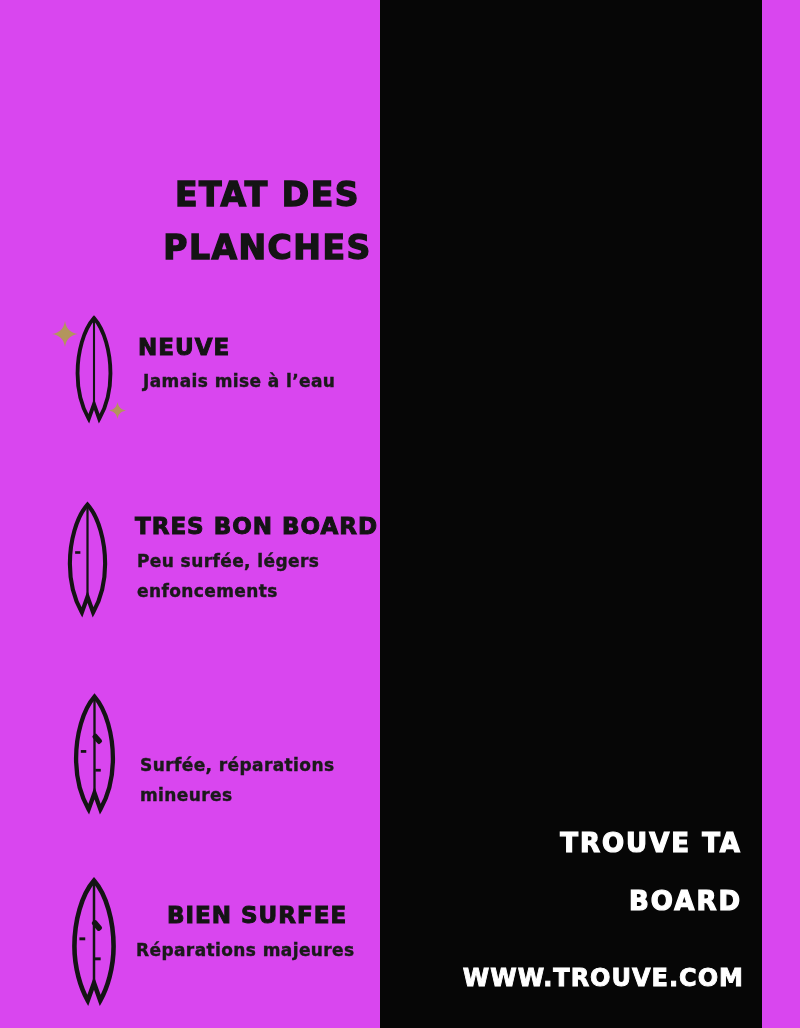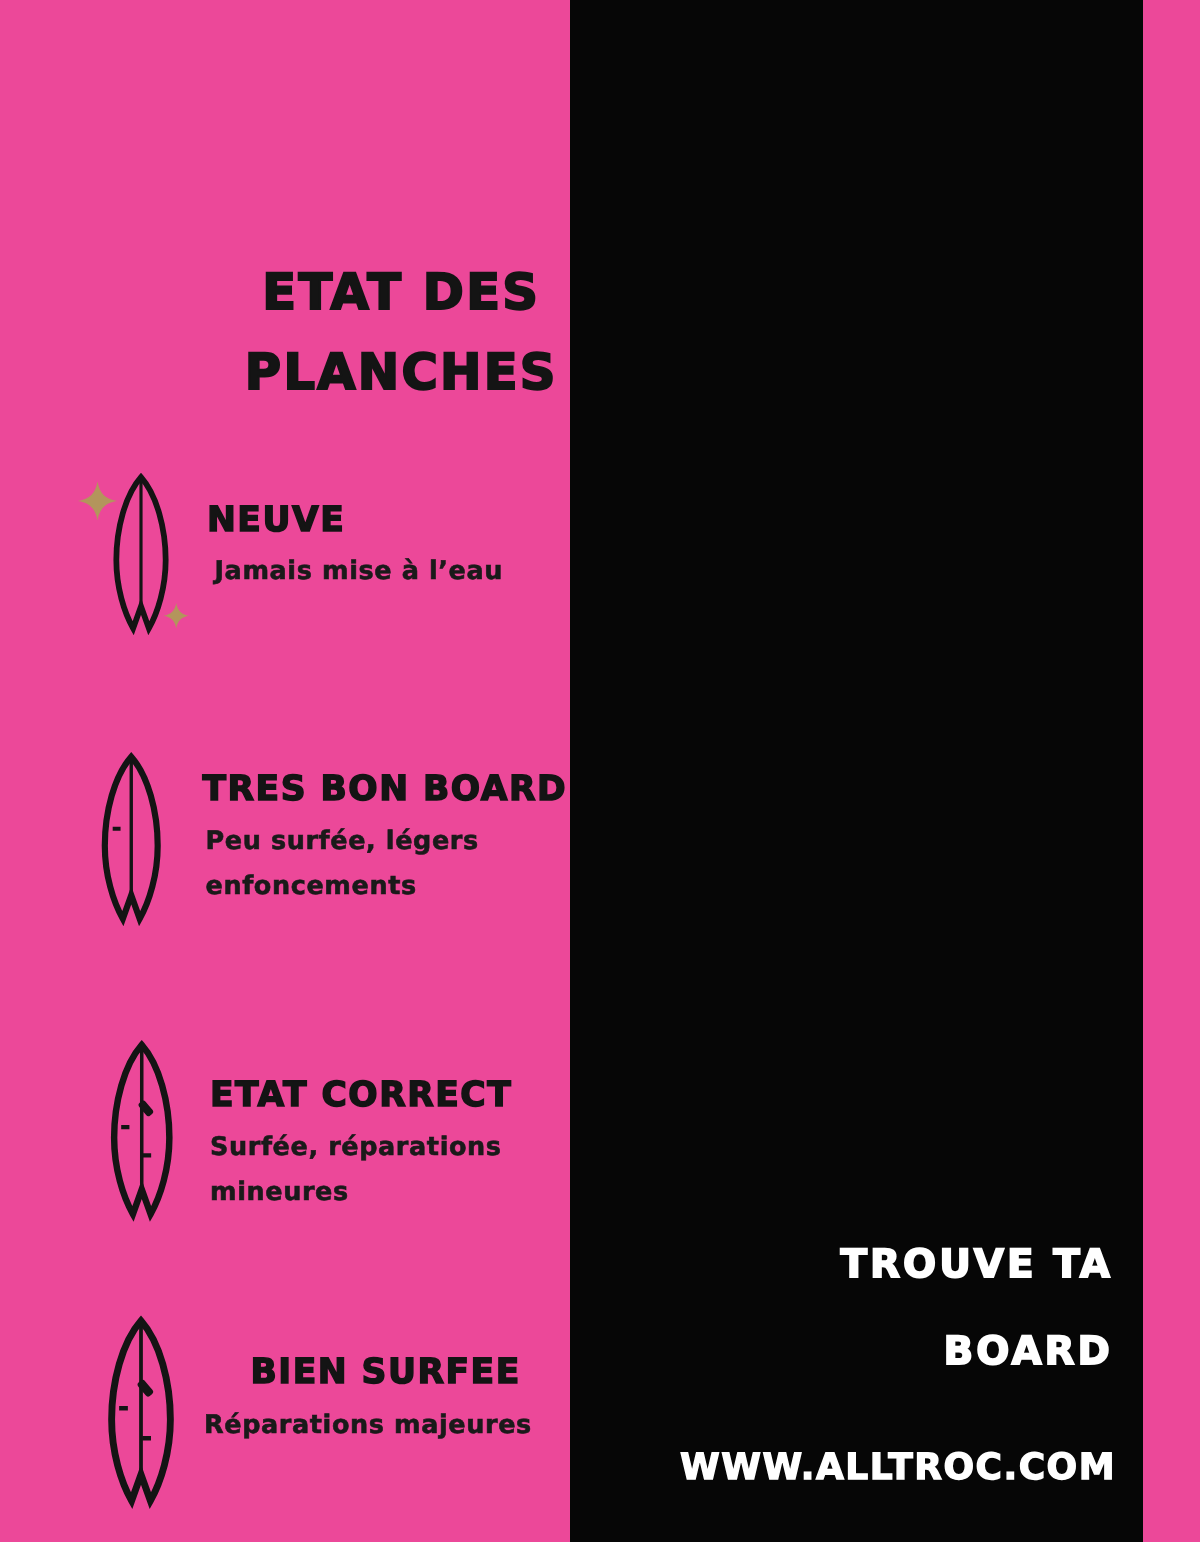--- a/index.html
+++ b/index.html
@@ -1,19 +1,19 @@
 <!DOCTYPE html>
 <html><head>
 <meta charset="utf-8">
 <style>
   html,body{margin:0;padding:0;}
   .page{
     position:relative;
     width:800px;height:1028px;
-    background:#ec4899;
+    background:#d946ef;
     overflow:hidden;
     font-family:"DejaVu Sans","Liberation Sans",sans-serif;
     color:#141414;
   }
   .black-panel{
     position:absolute;left:380px;top:0;width:382px;height:1028px;
     background:#060606;
   }
   
   .poster-title{
@@ -102,34 +102,33 @@
 
   <div class="board" style="left:71px;top:691px;width:47px;height:124px;">
     <svg viewBox="0 0 60 150" fill="none" stroke="#141414">
       <path stroke-width="5.5" d="M30 3C15 20 6.5 52 6.5 82 6.5 108 14 132 22.5 147L30 126 37.5 147C46 132 53.5 108 53.5 82 53.5 52 45 20 30 3Z"></path>
       <path stroke-width="3" d="M30 6V126"></path>
       <rect x="30" y="50" width="7" height="14" rx="2.5" fill="#141414" stroke="none" transform="rotate(-40 33.5 57)"></rect>
       <path stroke-width="3.5" d="M12.5 73H19.5"></path>
       <path stroke-width="3.5" d="M31 97H38"></path>
     </svg>
   </div>
-  <div class="cond-label" style="left:140px;top:717px;">ETAT CORRECT</div>
   <div class="cond-desc" style="left:140px;top:750px;width:200px;">Surfée, réparations mineures</div>
 
   <div class="board" style="left:69px;top:873px;width:50px;height:135px;">
     <svg viewBox="0 0 60 150" fill="none" stroke="#141414">
       <path stroke-width="5.5" d="M30 3C15 20 6.5 52 6.5 82 6.5 108 14 132 22.5 147L30 126 37.5 147C46 132 53.5 108 53.5 82 53.5 52 45 20 30 3Z"></path>
       <path stroke-width="3" d="M30 6V126"></path>
       <rect x="30" y="50" width="7" height="14" rx="2.5" fill="#141414" stroke="none" transform="rotate(-40 33.5 57)"></rect>
       <path stroke-width="3.5" d="M12.5 73H19.5"></path>
       <path stroke-width="3.5" d="M31 97H38"></path>
     </svg>
   </div>
   <div class="cond-label" style="left:136px;top:902px;margin-left:31px;">BIEN SURFEE</div>
   <div class="cond-desc" style="left:136px;top:935px;width:250px;">Réparations majeures</div>
 
   <div class="tagline">
     <span>TROUVE TA</span>
     <span>BOARD</span>
   </div>
-  <div class="website">WWW.ALLTROC.COM</div>
+  <div class="website">WWW.TROUVE.COM</div>
 
 </div>
 
 </body></html>

